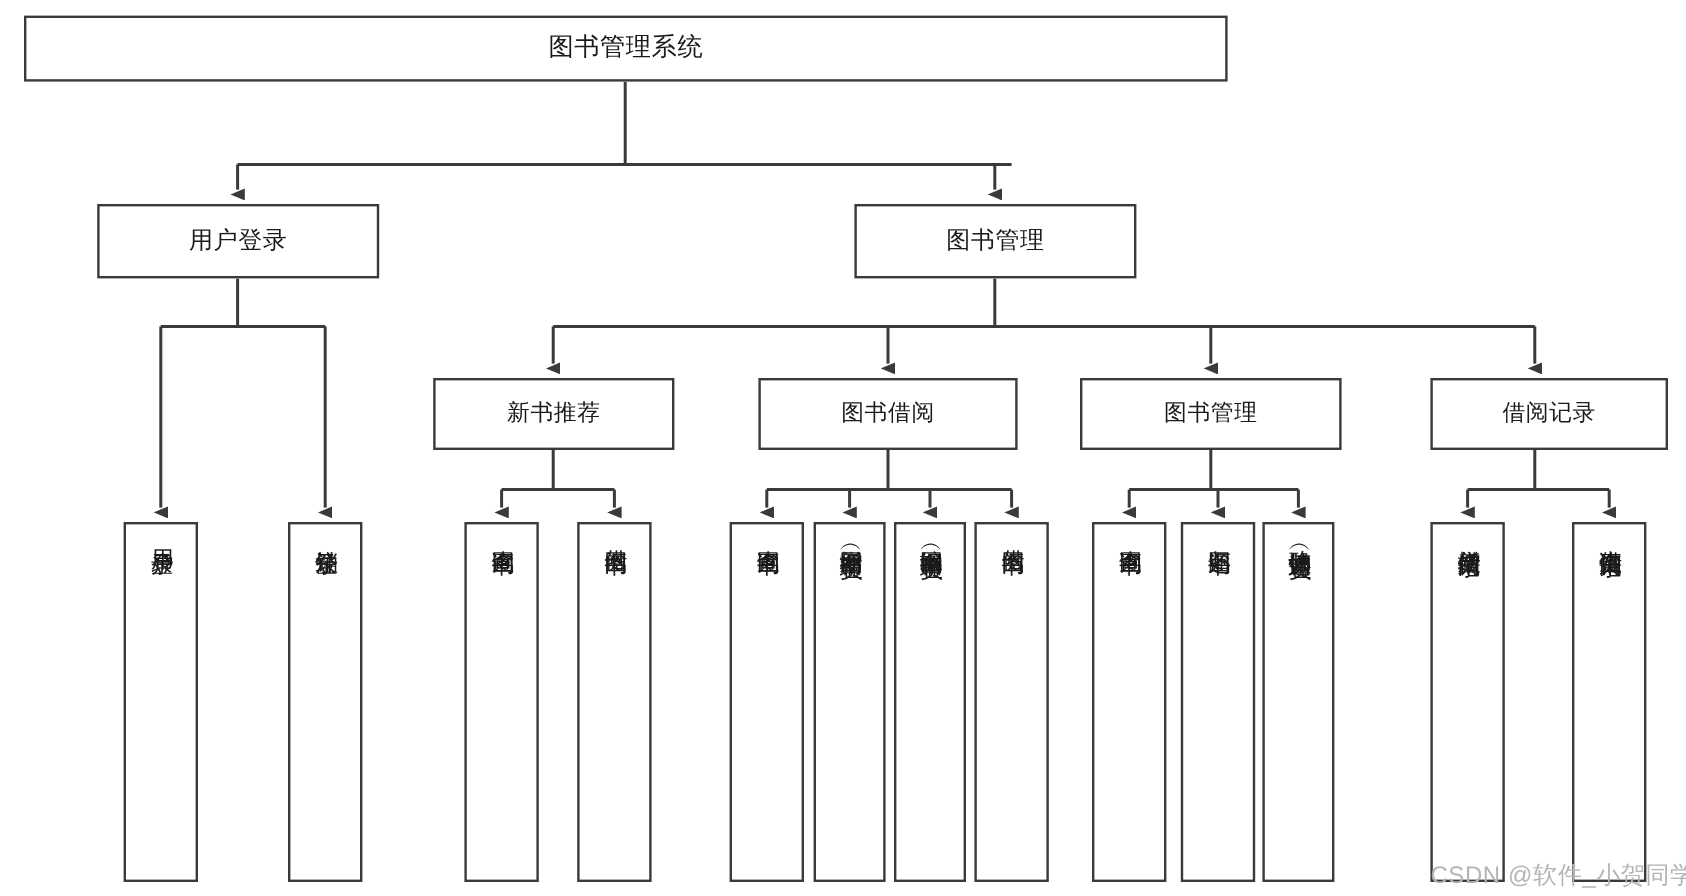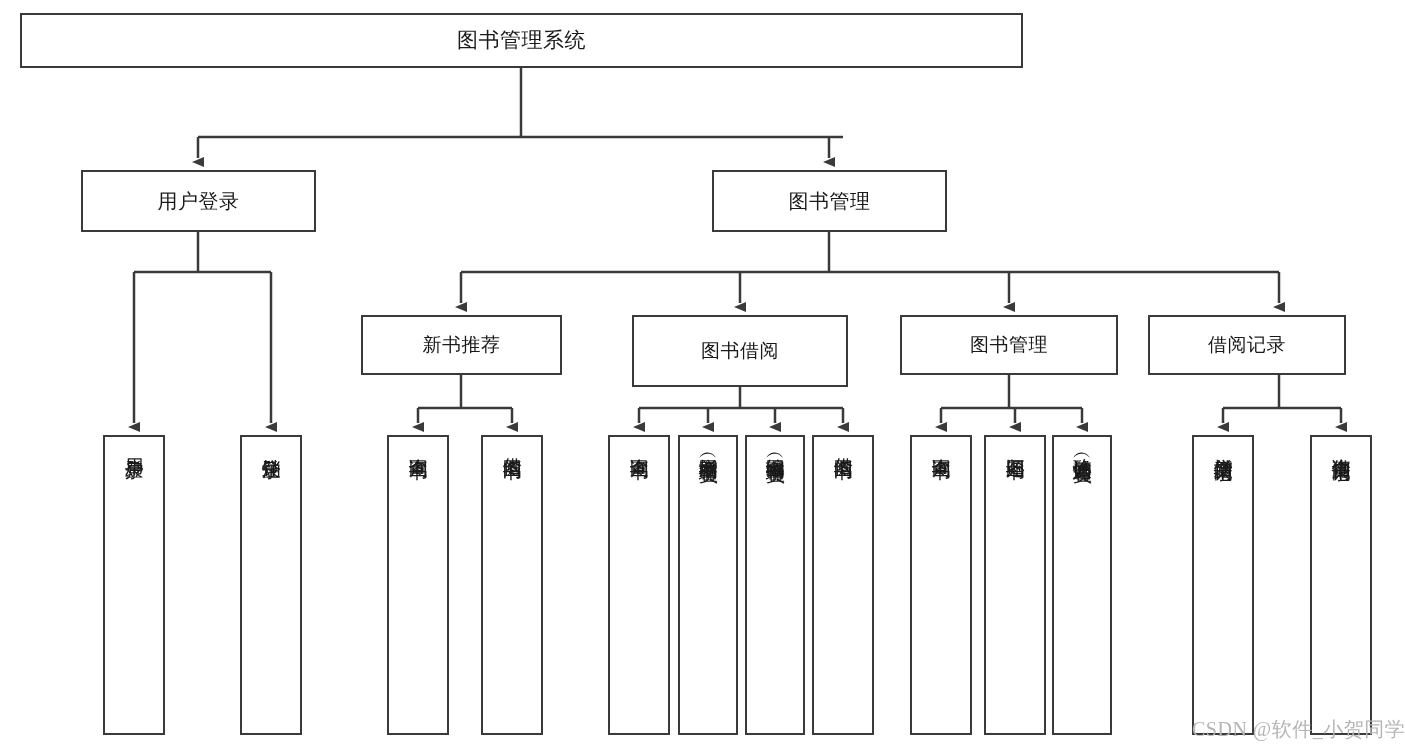--- a/index.html
+++ b/index.html
@@ -9,21 +9,20 @@
   }
   body {
     font-family: "Liberation Sans", "DejaVu Sans", sans-serif;
   }
   #diagram-root {
     position: relative;
     width: 1405px;
     height: 747px;
     background: #ffffff;
     overflow: hidden;
-    font-family: Liberation Serif, serif;
   }
   svg.connectors {
     position: absolute;
     left: 0;
     top: 0;
     width: 1405px;
     height: 747px;
     pointer-events: none;
   }
   .node {
@@ -135,27 +134,27 @@
   <div class="node level1" id="node-l1-0" style="left: 81px; top: 170px; width: 235px; height: 62px;">
     <span class="label">用户登录</span>
   </div>
   <div class="node level1" id="node-l1-1" style="left: 712px; top: 170px; width: 235px; height: 62px;">
     <span class="label">图书管理</span>
   </div>
 
   <div class="node level2" id="node-l2-0" style="left: 361px; top: 315px; width: 201px; height: 60px;">
     <span class="label">新书推荐</span>
   </div>
-  <div class="node level2" id="node-l2-1" style="left: 632px; top: 315px; width: 216px; height: 72px;">
+  <div class="node level2" id="node-l2-1" style="left: 632px; top: 315px; width: 216px; height: 60px;">
     <span class="label">图书借阅</span>
   </div>
   <div class="node level2" id="node-l2-2" style="left: 900px; top: 315px; width: 218px; height: 60px;">
     <span class="label">图书管理</span>
   </div>
-  <div class="node level2" id="node-l2-3" style="left: 1148px; top: 315px; width: 198px; height: 60px;">
+  <div class="node level2" id="node-l2-3" style="left: 1192px; top: 315px; width: 198px; height: 60px;">
     <span class="label">借阅记录</span>
   </div>
 
   <div class="node leaf" id="node-leaf-0" style="left: 103px; top: 435px; width: 62px; height: 300px;">
     <span class="label">用户登录</span>
   </div>
   <div class="node leaf" id="node-leaf-1" style="left: 240px; top: 435px; width: 62px; height: 300px;">
     <span class="label">注销登录</span>
   </div>
   <div class="node leaf" id="node-leaf-2" style="left: 387px; top: 435px; width: 62px; height: 300px;">

